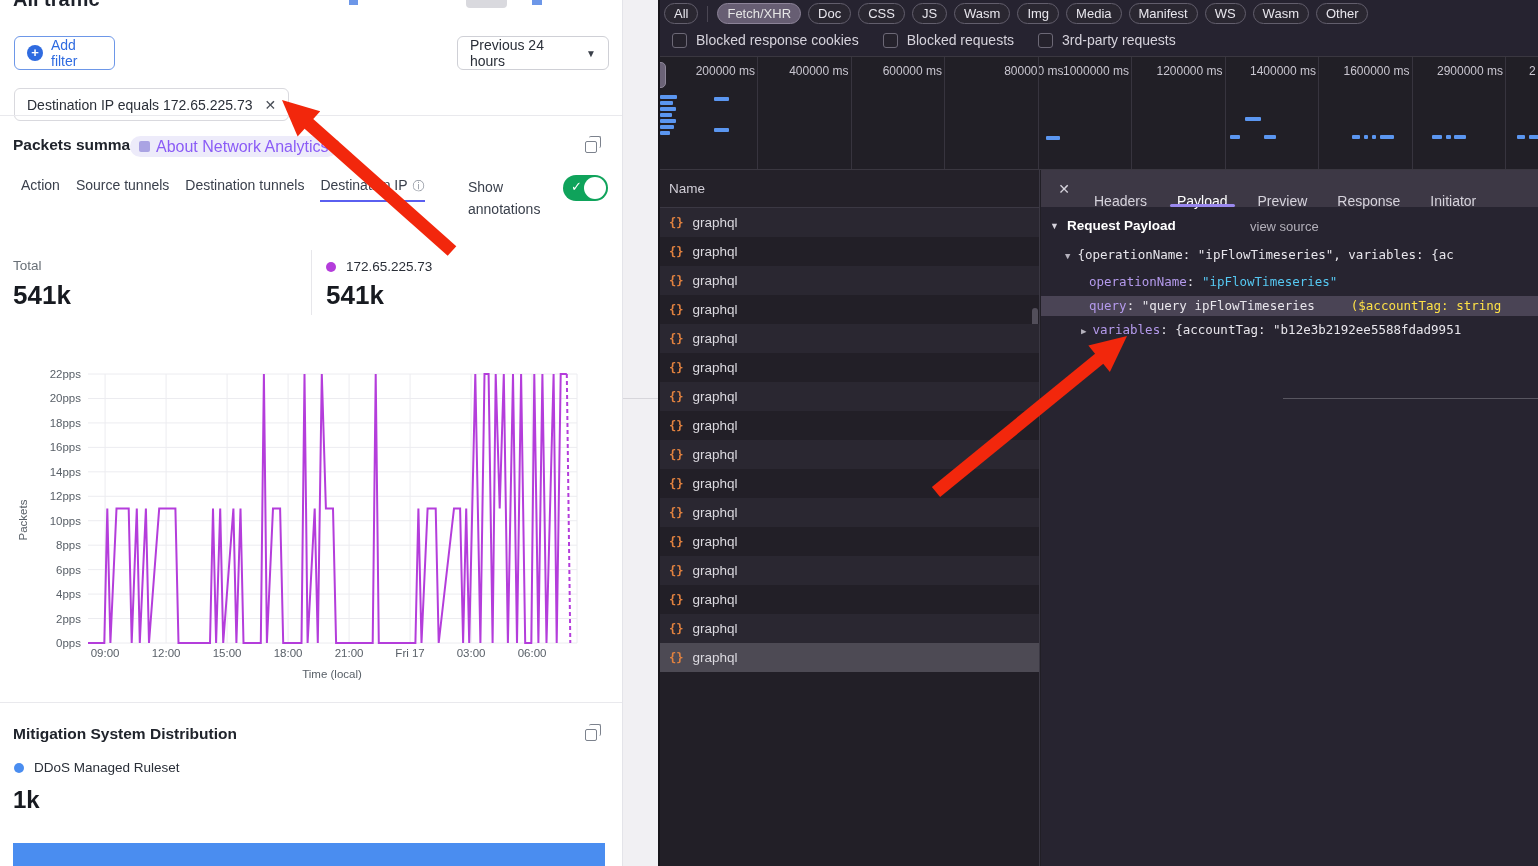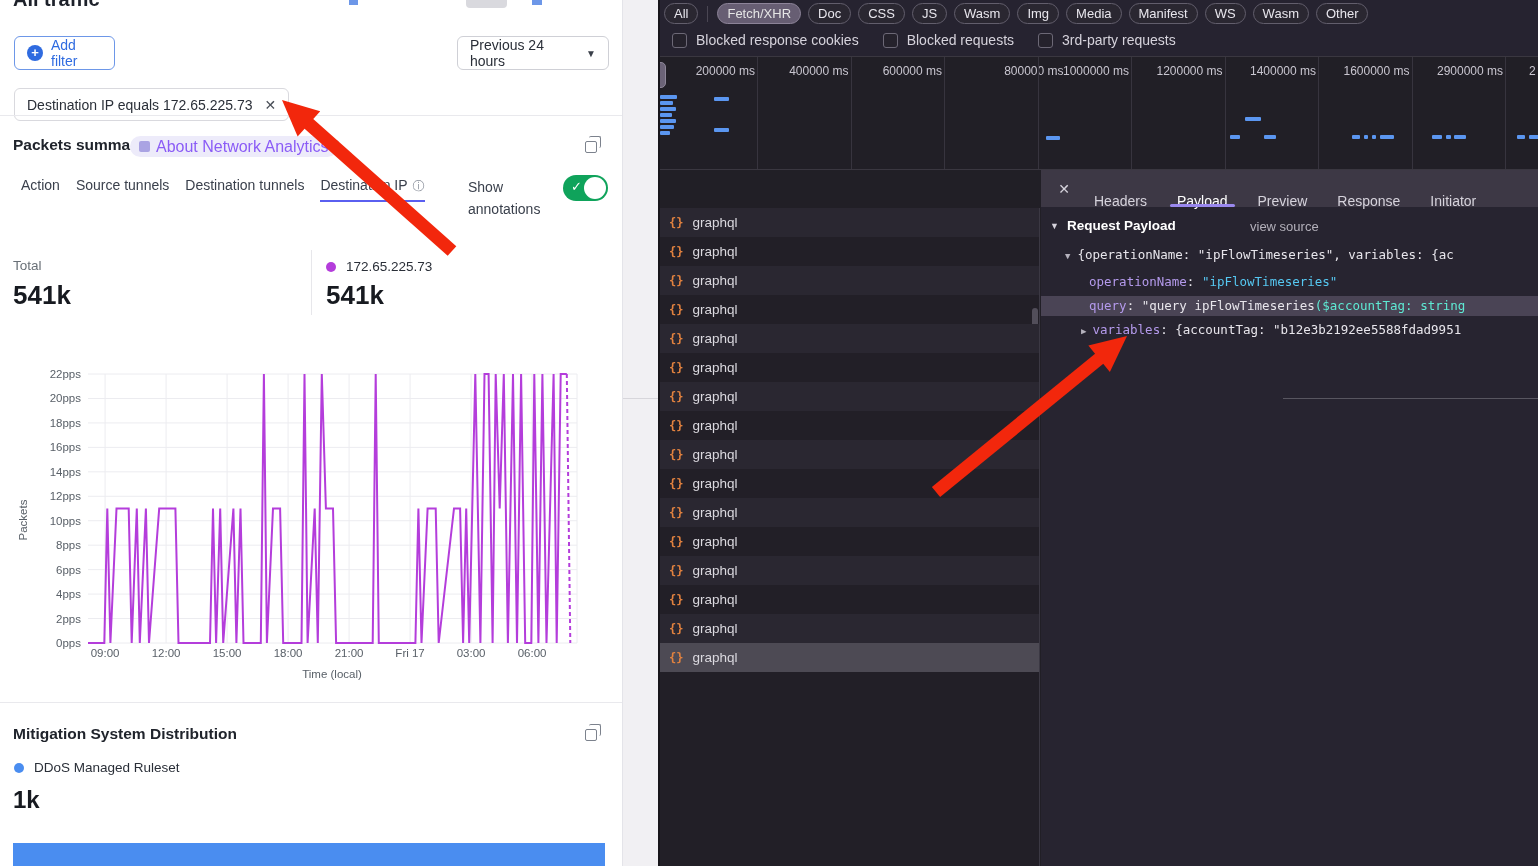--- a/index.html
+++ b/index.html
@@ -99,21 +99,21 @@
   #payload-title-row .t { font-size:13.5px; font-weight:700; color:#ffffff; }
   #view-source { position:absolute; left:209px; top:12px; font-size:13px; color:#b3b0ba; cursor:pointer; }
   .code { font-family:"DejaVu Sans Mono", monospace; font-size:12.5px; white-space:nowrap; }
   #preview-line { position:absolute; left:24px; top:40px; color:#d9d7de; }
   #preview-line .disc { font-size:9px; margin-right:7px; color:#b5b2bd; }
   .pl-row { position:absolute; left:0; width:499px; height:20px; line-height:20px; }
   .pl-row.hl { background:#4a4455; }
   .pl-key { color:#b49aec; }
   .pl-cyan { color:#56c8f2; }
   .pl-plain { color:#e8e6ec; }
-  .pl-purple2 { color:#5eead4; }
+  .pl-purple2 { color:#fde047;margin-left:36px; }
   .pl-disc { color:#b5b2bd; font-size:9px; margin-right:6px; }
   #artifact-line { position:absolute; left:623px; top:398px; width:915px; height:1px;
                    background:rgba(216,214,224,0.28); }
   #artifact-line-gutter { position:absolute; left:623px; top:398px; width:35px; height:1px; background:#d7d6db; }
 
   
   #arrow-layer { position:absolute; left:0; top:0; width:1538px; height:866px; pointer-events:none; }
 </style>
 </head>
 <body>
@@ -308,20 +308,23 @@
         <div class="wf-mark" style="left: 704px; top: 78px; width: 4px; background: rgb(91, 150, 240);"></div>
         <div class="wf-mark" style="left: 712px; top: 78px; width: 4px; background: rgb(91, 150, 240);"></div>
         <div class="wf-mark" style="left: 720px; top: 78px; width: 14px; background: rgb(91, 150, 240);"></div>
         <div class="wf-mark" style="left: 772px; top: 78px; width: 10px; background: rgb(91, 150, 240);"></div>
         <div class="wf-mark" style="left: 786px; top: 78px; width: 5px; background: rgb(91, 150, 240);"></div>
         <div class="wf-mark" style="left: 794px; top: 78px; width: 12px; background: rgb(91, 150, 240);"></div>
         <div class="wf-mark" style="left: 857px; top: 78px; width: 8px; background: rgb(91, 150, 240);"></div>
         <div class="wf-mark" style="left: 869px; top: 78px; width: 11px; background: rgb(91, 150, 240);"></div>
       </div>
 
+    <div id="name-header">
+      <span>Name</span>
+    </div>
     <div id="req-list">
       <div id="scroll-thumb"></div>
     <div class="req-row alt" style="top: 0px;">
           <span class="req-icon">{}</span>
           <span class="req-name">graphql</span>
         </div>
         <div class="req-row" style="top: 29px;">
           <span class="req-icon">{}</span>
           <span class="req-name">graphql</span>
         </div>

